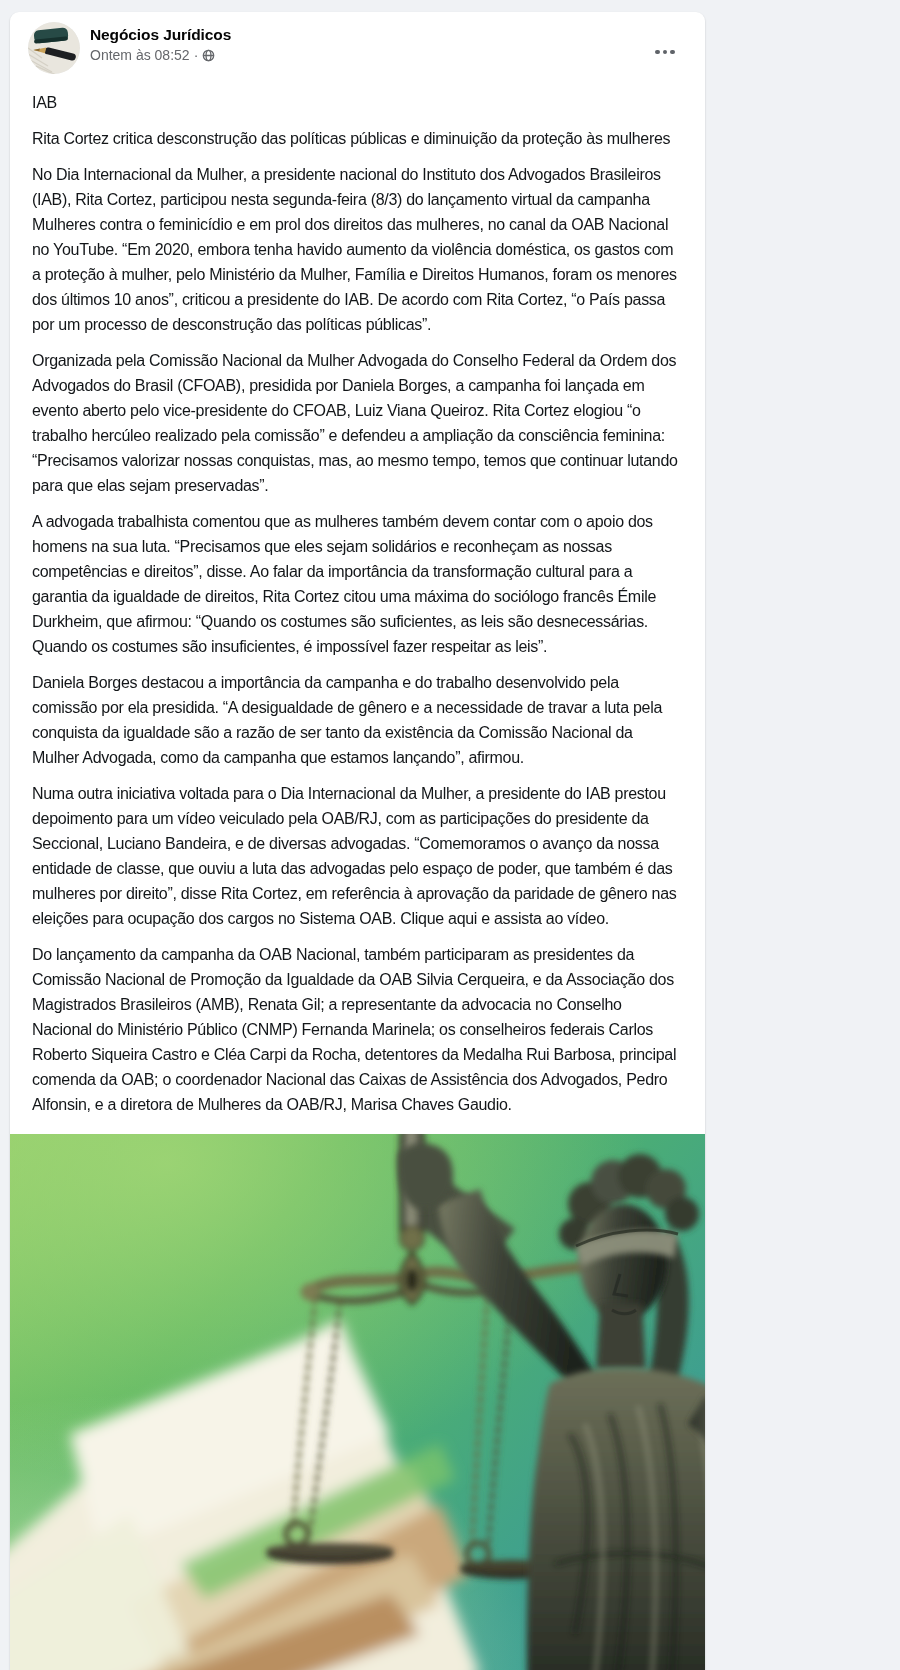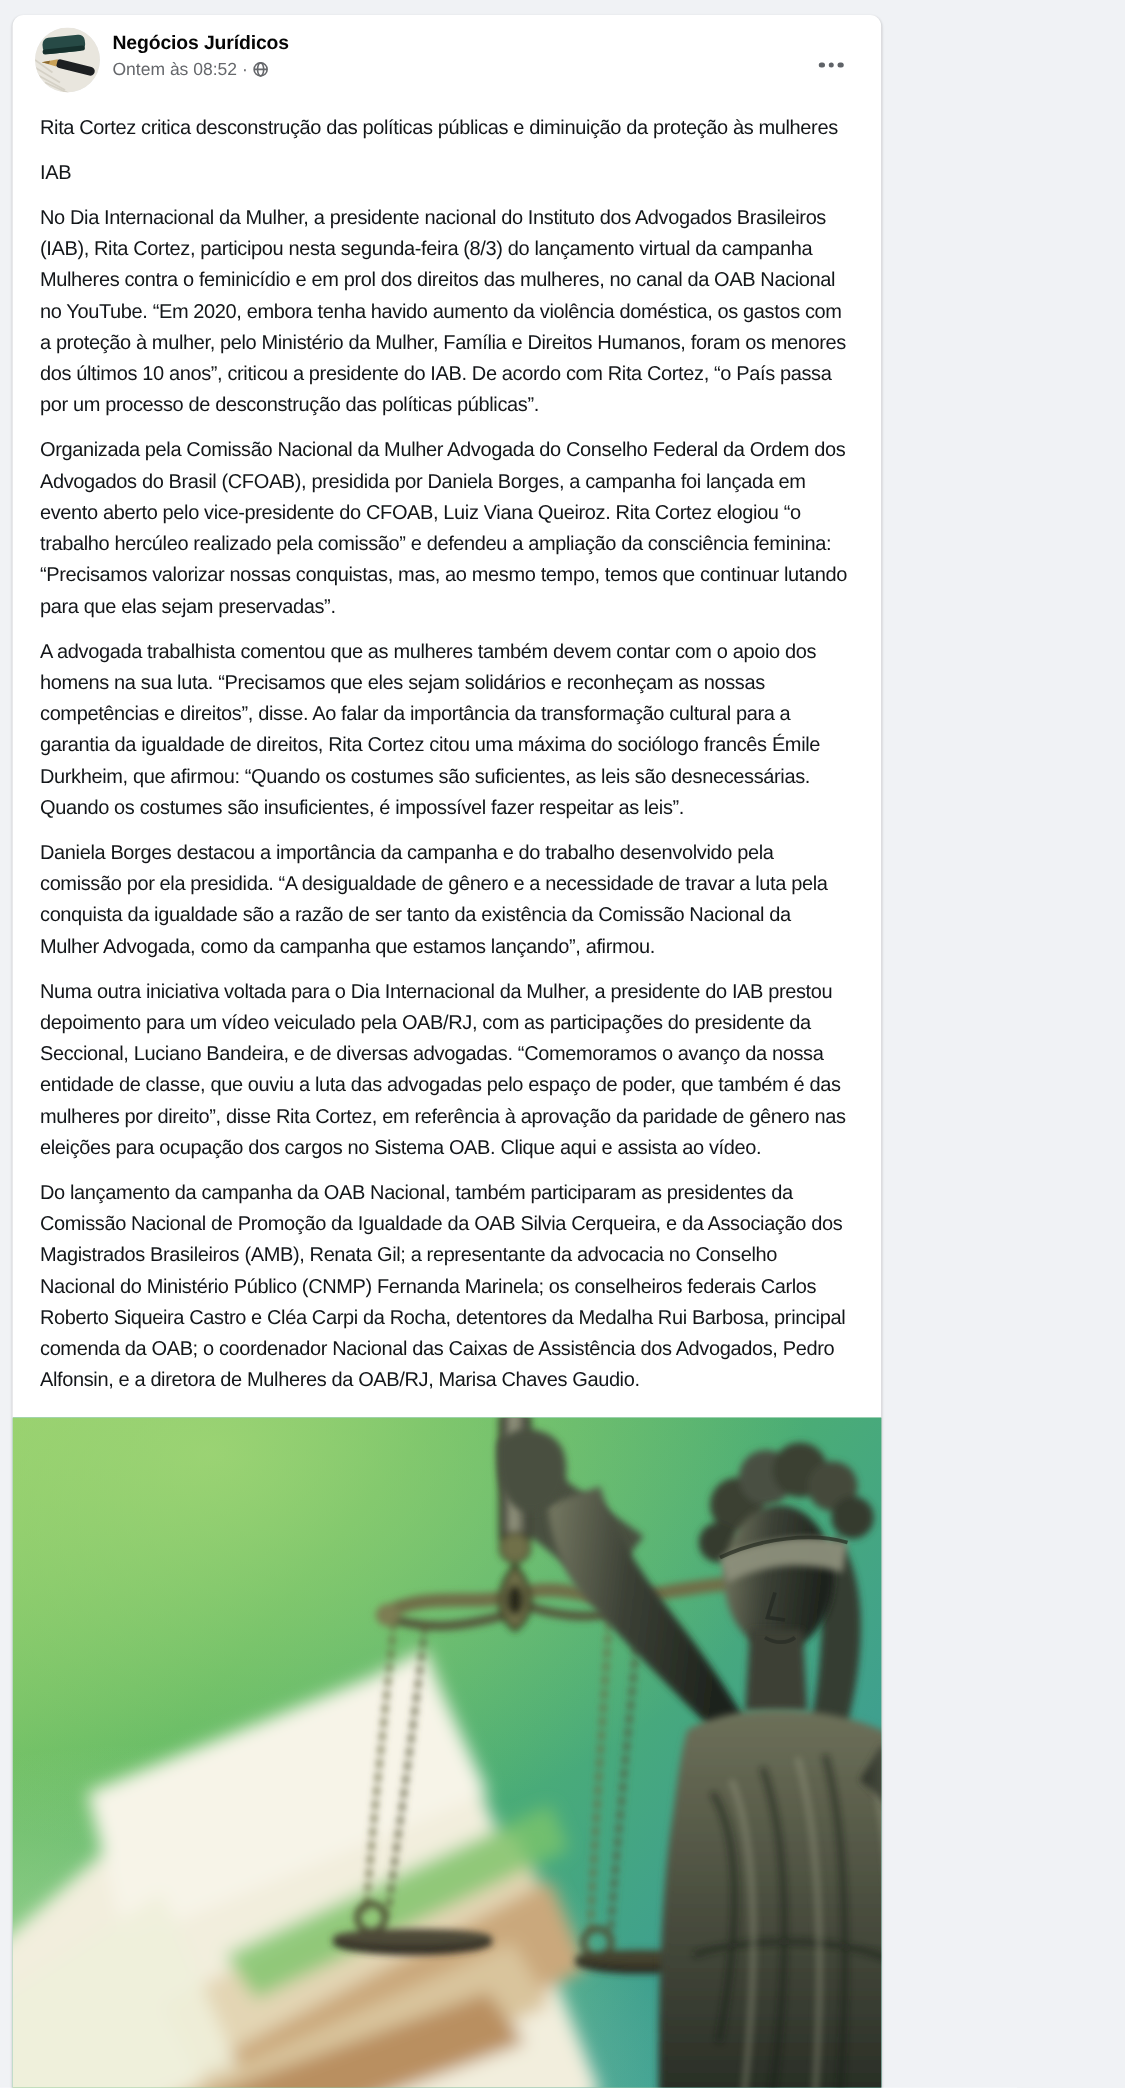--- a/index.html
+++ b/index.html
@@ -102,22 +102,22 @@
       </div>
     </div>
     <button class="menu-btn" aria-label="menu">
       <span></span>
         <span></span>
         <span></span>
     </button>
   </div>
 
   <div class="post-text">
+    <p>IAB</p>
     <p>Rita Cortez critica desconstrução das políticas públicas e diminuição da proteção às mulheres</p>
-    <p>IAB</p>
     <p>No Dia Internacional da Mulher, a presidente nacional do Instituto dos Advogados Brasileiros (IAB), Rita Cortez, participou nesta segunda-feira (8/3) do lançamento virtual da campanha Mulheres contra o feminicídio e em prol dos direitos das mulheres, no canal da OAB Nacional no YouTube. “Em 2020, embora tenha havido aumento da violência doméstica, os gastos com a proteção à mulher, pelo Ministério da Mulher, Família e Direitos Humanos, foram os menores dos últimos 10 anos”, criticou a presidente do IAB. De acordo com Rita Cortez, “o País passa por um processo de desconstrução das políticas públicas”.</p>
     <p>Organizada pela Comissão Nacional da Mulher Advogada do Conselho Federal da Ordem dos Advogados do Brasil (CFOAB), presidida por Daniela Borges, a campanha foi lançada em evento aberto pelo vice-presidente do CFOAB, Luiz Viana Queiroz. Rita Cortez elogiou “o trabalho hercúleo realizado pela comissão” e defendeu a ampliação da consciência feminina: “Precisamos valorizar nossas conquistas, mas, ao mesmo tempo, temos que continuar lutando para que elas sejam preservadas”.</p>
     <p>A advogada trabalhista comentou que as mulheres também devem contar com o apoio dos homens na sua luta. “Precisamos que eles sejam solidários e reconheçam as nossas competências e direitos”, disse. Ao falar da importância da transformação cultural para a garantia da igualdade de direitos, Rita Cortez citou uma máxima do sociólogo francês Émile Durkheim, que afirmou: “Quando os costumes são suficientes, as leis são desnecessárias. Quando os costumes são insuficientes, é impossível fazer respeitar as leis”.</p>
     <p>Daniela Borges destacou a importância da campanha e do trabalho desenvolvido pela comissão por ela presidida. “A desigualdade de gênero e a necessidade de travar a luta pela conquista da igualdade são a razão de ser tanto da existência da Comissão Nacional da Mulher Advogada, como da campanha que estamos lançando”, afirmou.</p>
     <p>Numa outra iniciativa voltada para o Dia Internacional da Mulher, a presidente do IAB prestou depoimento para um vídeo veiculado pela OAB/RJ, com as participações do presidente da Seccional, Luciano Bandeira, e de diversas advogadas. “Comemoramos o avanço da nossa entidade de classe, que ouviu a luta das advogadas pelo espaço de poder, que também é das mulheres por direito”, disse Rita Cortez, em referência à aprovação da paridade de gênero nas eleições para ocupação dos cargos no Sistema OAB. Clique aqui e assista ao vídeo.</p>
     <p>Do lançamento da campanha da OAB Nacional, também participaram as presidentes da Comissão Nacional de Promoção da Igualdade da OAB Silvia Cerqueira, e da Associação dos Magistrados Brasileiros (AMB), Renata Gil; a representante da advocacia no Conselho Nacional do Ministério Público (CNMP) Fernanda Marinela; os conselheiros federais Carlos Roberto Siqueira Castro e Cléa Carpi da Rocha, detentores da Medalha Rui Barbosa, principal comenda da OAB; o coordenador Nacional das Caixas de Assistência dos Advogados, Pedro Alfonsin, e a diretora de Mulheres da OAB/RJ, Marisa Chaves Gaudio.</p>
   </div>
 
   <div class="post-photo">
     <svg width="873" height="580" viewBox="0 0 873 580">

